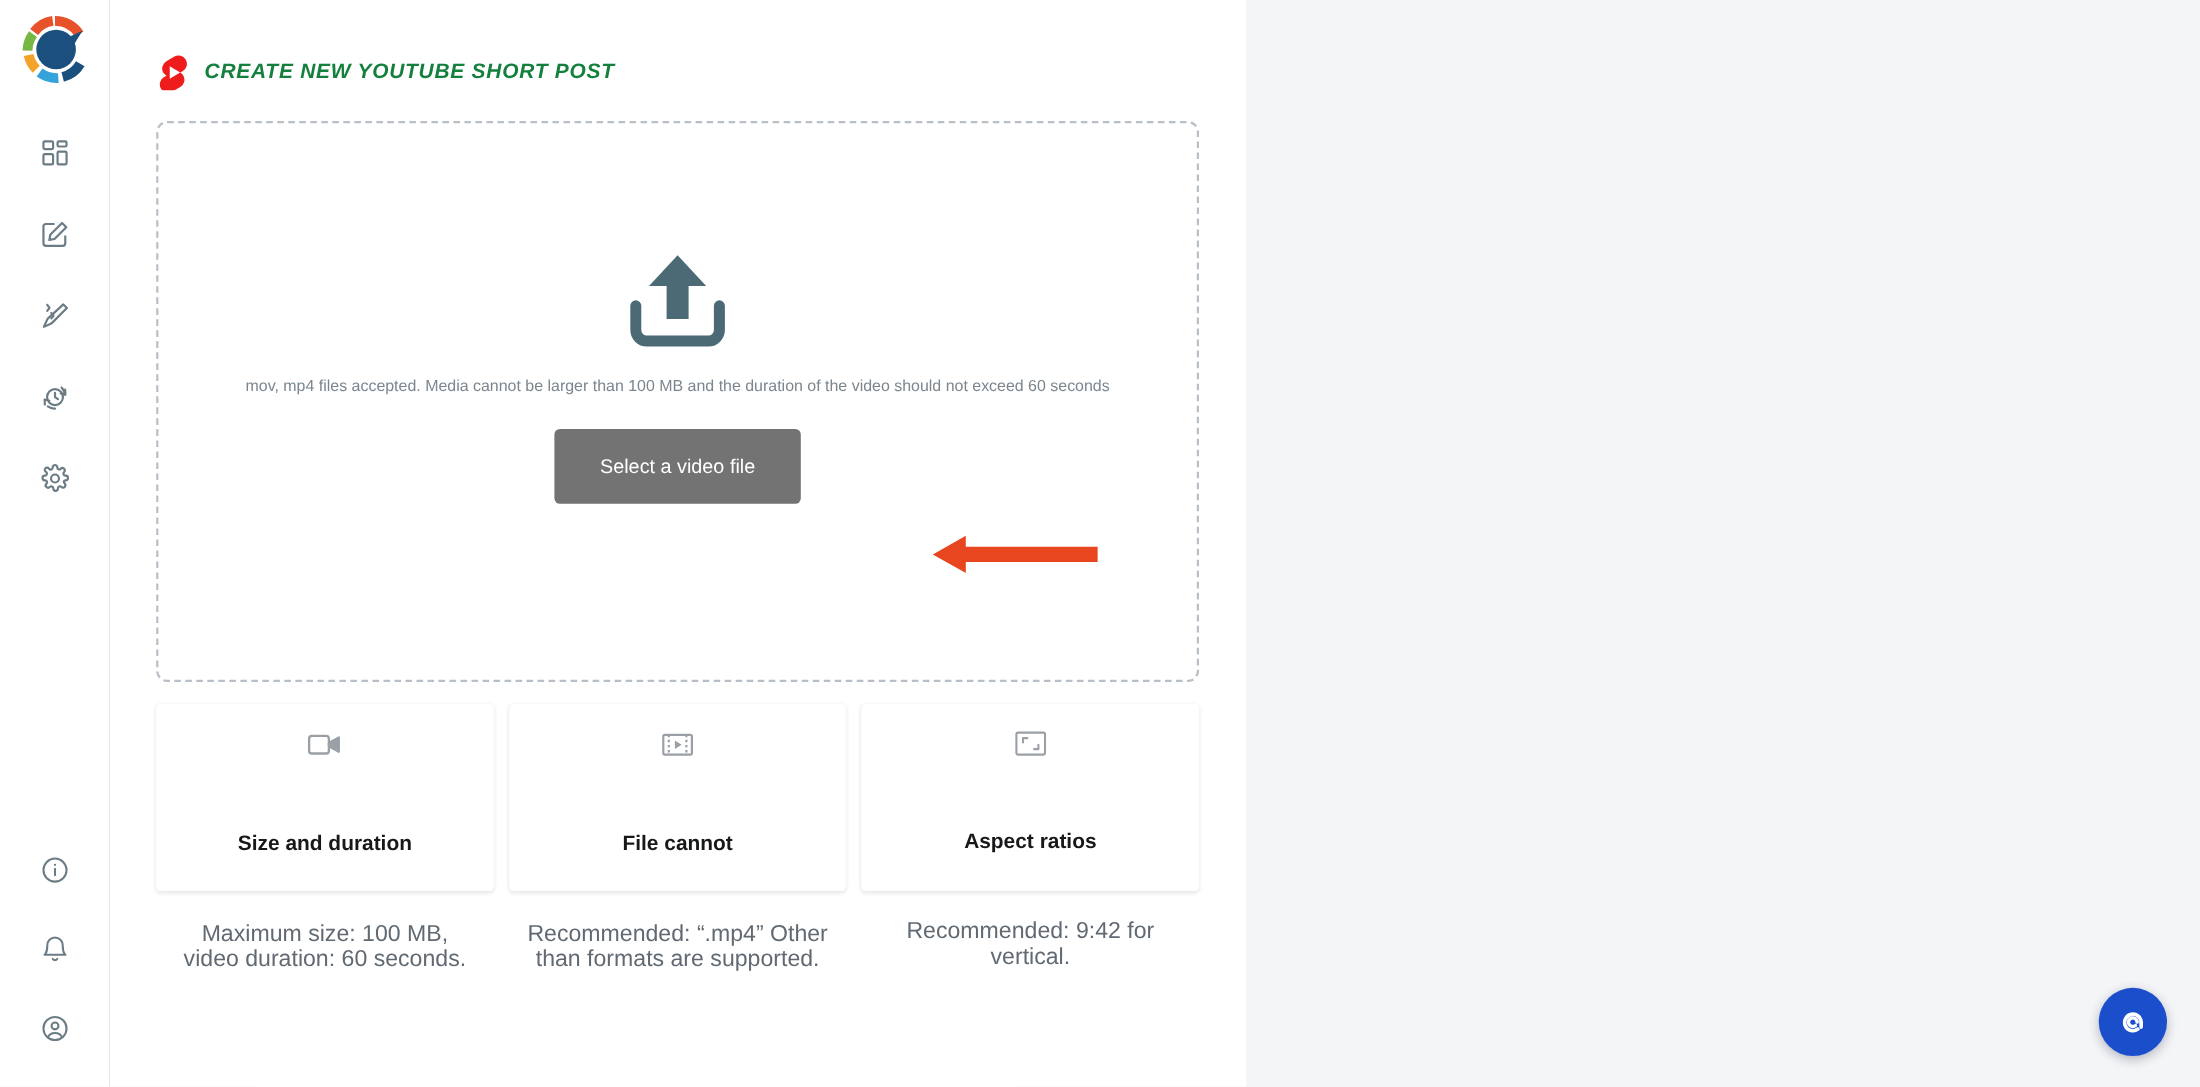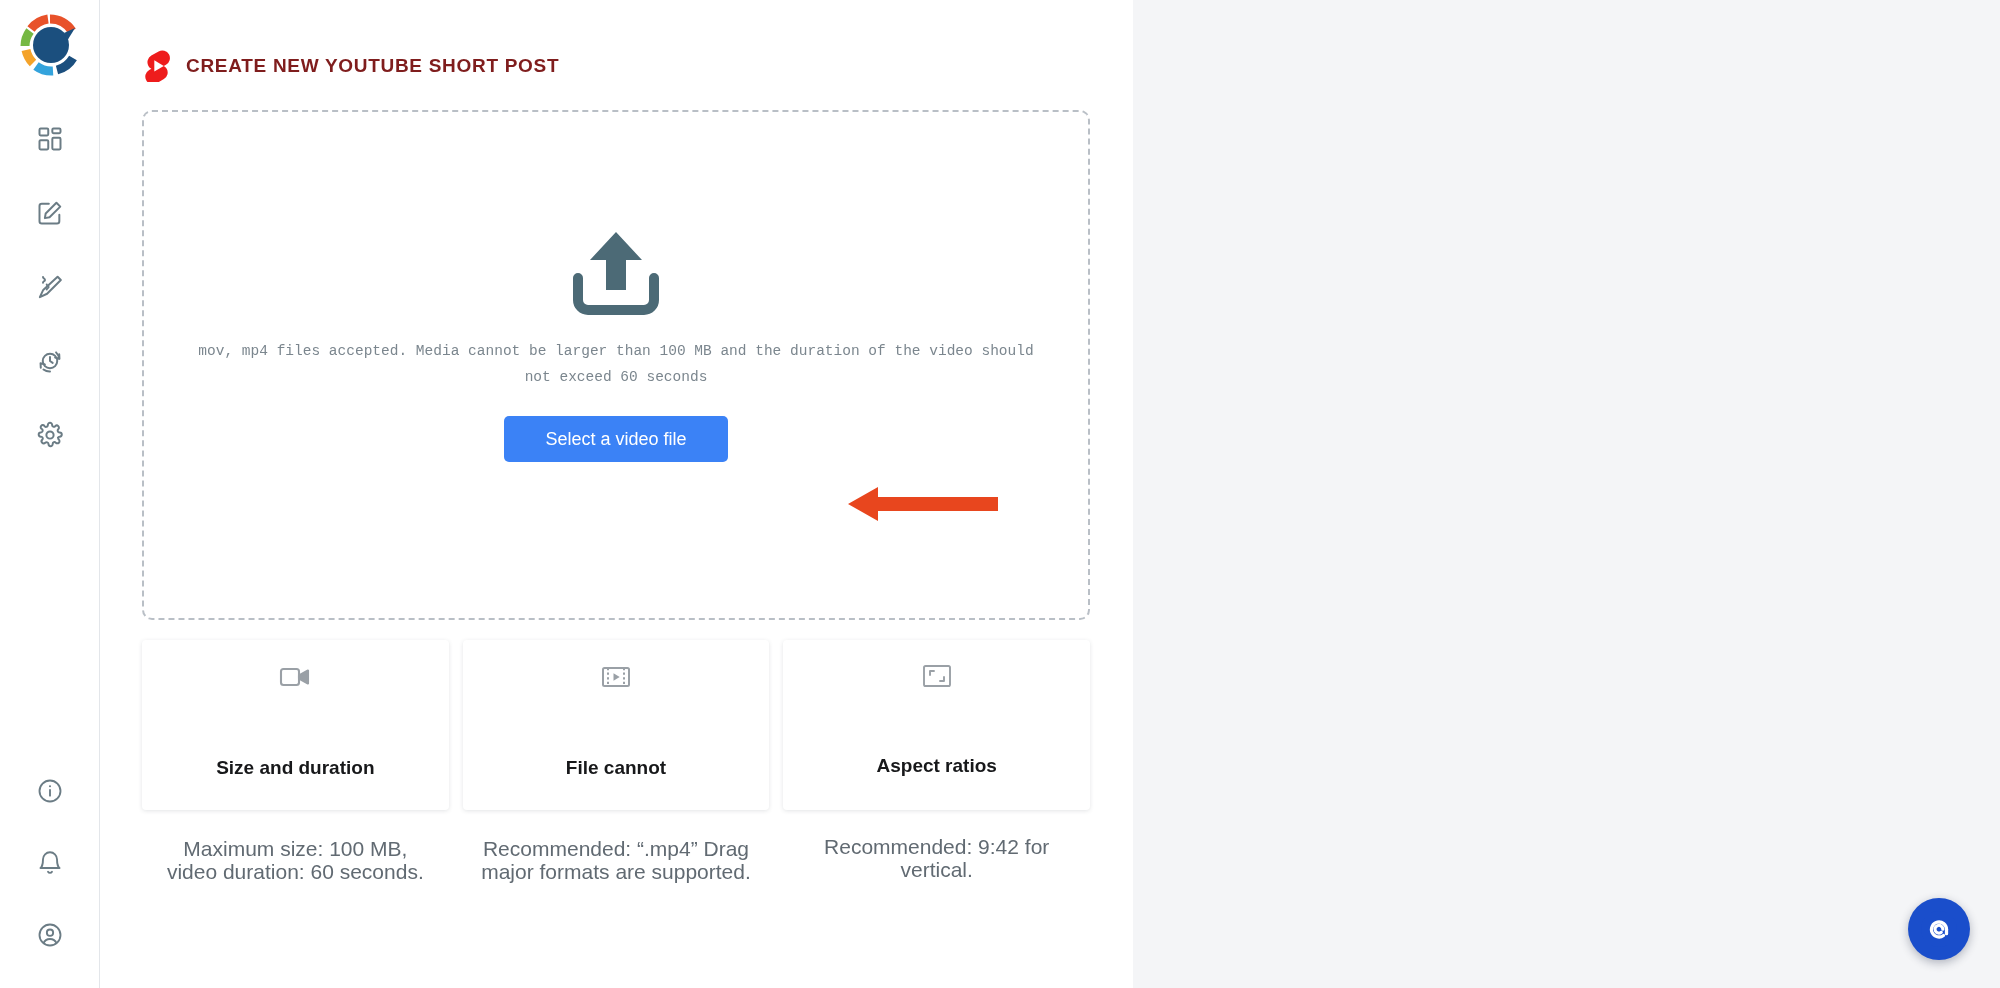--- a/index.html
+++ b/index.html
@@ -40,45 +40,45 @@
   #rightpane { flex: 1 1 auto; background: #f4f5f7; height: 988px; }
 
   
   #page-header {
     display: flex; align-items: center; gap: 14px;
     margin: 50px 0 0 42px;
   }
   #shorts-icon { width: 30px; height: 32px; flex: 0 0 30px; }
   #page-title {
     font-size: 19px; font-weight: bold; letter-spacing: 0.7px;
-    color: #7f1d1d; text-transform: uppercase;
+    color: #15803d; text-transform: uppercase; font-style: italic;
   }
 
   
   #dropzone {
     position: absolute;
     left: 42px; top: 110px;
     width: 948px; height: 510px;
     border: 2px dashed #b9bfc6;
     border-radius: 10px;
     display: flex; flex-direction: column; align-items: center;
     background: #ffffff;
   }
   #upload-icon { margin-top: 118px; width: 92px; height: 86px; color: #4c6a76; }
   #dz-title {
     margin-top: 50px; font-size: 22px; color: #5a6a72; font-weight: normal;
   }
   #dz-sub {
     margin-top: 22px; width: 840px; text-align: center;
-    font-size: 14.5px; line-height: 26px; color: #7b868e; font-family: Liberation Mono, monospace;
+    font-size: 14.5px; line-height: 26px; color: #7b868e;
   }
   #select-btn {
     margin-top: 26px;
-    width: 224px; height: 46px;
-    background: #3b82f6; color: #ffffff;
+    width: 224px; height: 68px;
+    background: #737373; color: #ffffff;
     border: none; border-radius: 5px;
     font-size: 18px; font-family: "Liberation Sans", sans-serif;
     cursor: pointer;
     display: flex; align-items: center; justify-content: center;
   }
 
   
   #pointer-arrow {
     position: absolute; left: 748px; top: 484px;
     width: 150px; height: 40px; pointer-events: none;
@@ -240,21 +240,21 @@
 
       <div class="card">
         <div class="card-icon">
           <svg width="30" height="26" viewBox="0 0 30 26" fill="none" stroke="currentColor" stroke-width="2">
             <rect x="2" y="4" width="26" height="18" rx="1.5"></rect>
             <path d="M7 4v18M23 4v18" stroke-dasharray="2.2 2.4"></path>
             <path d="M12.5 9.2v7.6l6.2-3.8z" fill="currentColor" stroke="none"></path>
           </svg>
         </div>
         <div class="card-title">File cannot</div>
-        <div class="card-text">Recommended: “.mp4” Drag major formats are supported.</div>
+        <div class="card-text">Recommended: “.mp4” Other than formats are supported.</div>
       </div>
 
       <div class="card">
         <div class="card-icon">
           <svg width="30" height="24" viewBox="0 0 30 24" fill="none" stroke="currentColor" stroke-width="1.9" stroke-linecap="round" stroke-linejoin="round">
             <rect x="2" y="2" width="26" height="20" rx="1.6"></rect>
             <path d="M8 11V7h4"></path>
             <path d="M22 13v4h-4"></path>
           </svg>
         </div>

